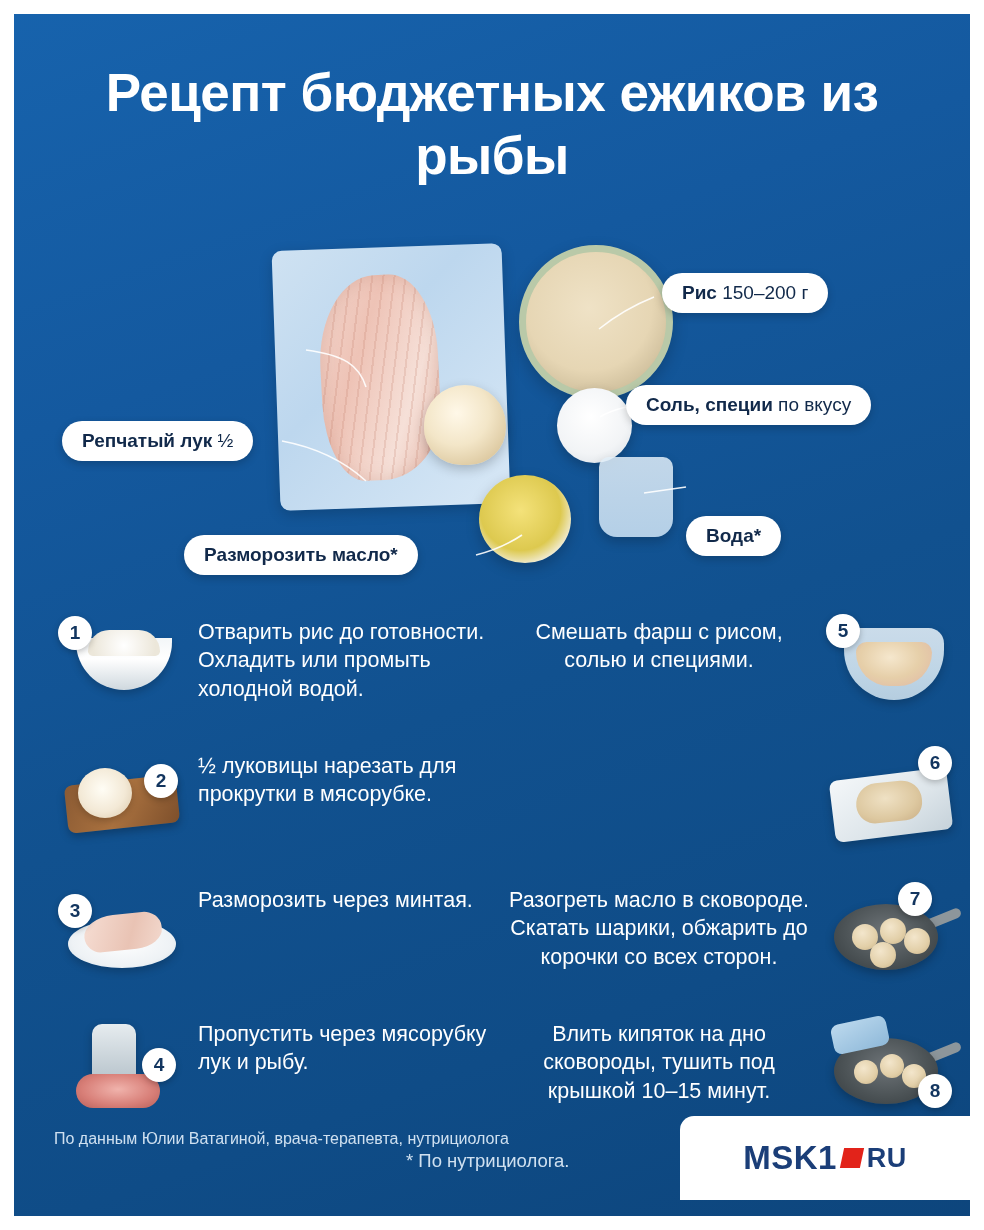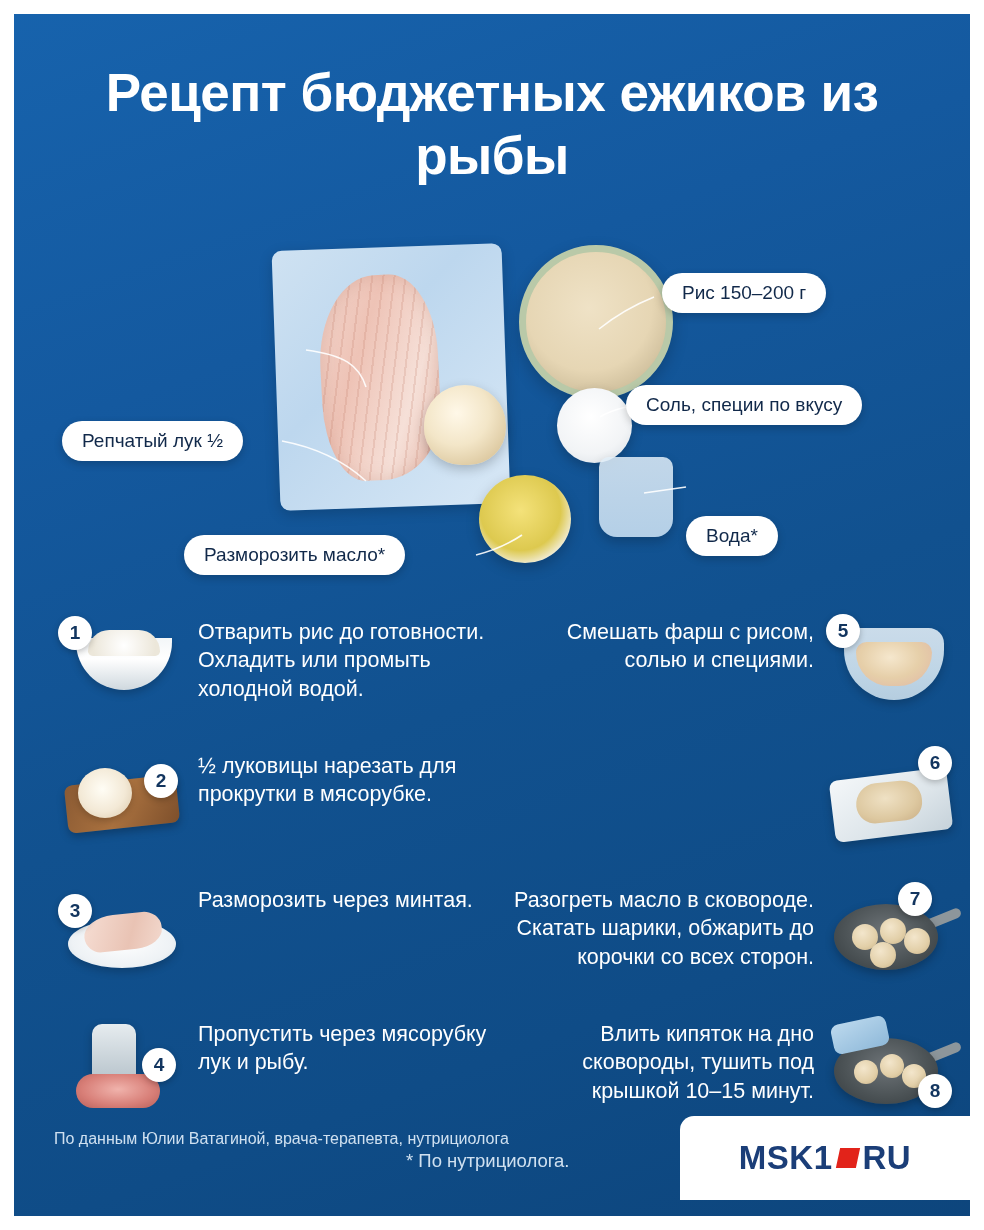--- a/index.html
+++ b/index.html
@@ -155,21 +155,21 @@
   .label {
     position: absolute;
     background: #ffffff;
     color: #11294a;
     border-radius: 22px;
     padding: 9px 20px;
     font-size: 19px;
     white-space: nowrap;
     box-shadow: 0 3px 9px rgba(0,0,0,0.2);
   }
-  .label b { font-weight: normal; }
+  .label b { font-weight: bold; }
   .label span.reg { font-weight: normal; }
   .leader {
     position: absolute;
     border-bottom: 1.5px solid rgba(255,255,255,0.85);
     height: 0;
   }
   .leader.curve {
     border: none;
   }
 
@@ -196,21 +196,21 @@
     min-width: 128px;
     height: 110px;
   }
   .step .text {
     color: #ffffff;
     font-size: 21.5px;
     line-height: 1.32;
     padding-top: 6px;
   }
   .col-right .step { flex-direction: row-reverse; }
-  .col-right .step .text { text-align: right; padding-right: 0; }
+  .col-right .step .text { text-align: center; padding-right: 0; }
   .col-left .step .text { padding-left: 12px; }
   .col-right .step .text { padding-left: 0; padding-right: 12px; }
 
   .badge {
     position: absolute;
     width: 34px;
     height: 34px;
     border-radius: 50%;
     background: #ffffff;
     color: #12355f;
@@ -355,21 +355,21 @@
   }
   .logo-bar {
     width: 20px;
     height: 20px;
     background: #e2231a;
     margin: 0 5px;
     transform: skewX(-12deg);
   }
   .logo-ru {
     color: #1b3e78;
-    font-size: 33px;
+    font-size: 27px;
     font-weight: bold;
     letter-spacing: 0.5px;
   }
 </style>
 </head>
 <body>
 
 <div class="poster">
 
   <div class="title">Рецепт бюджетных ежиков из рыбы</div>

